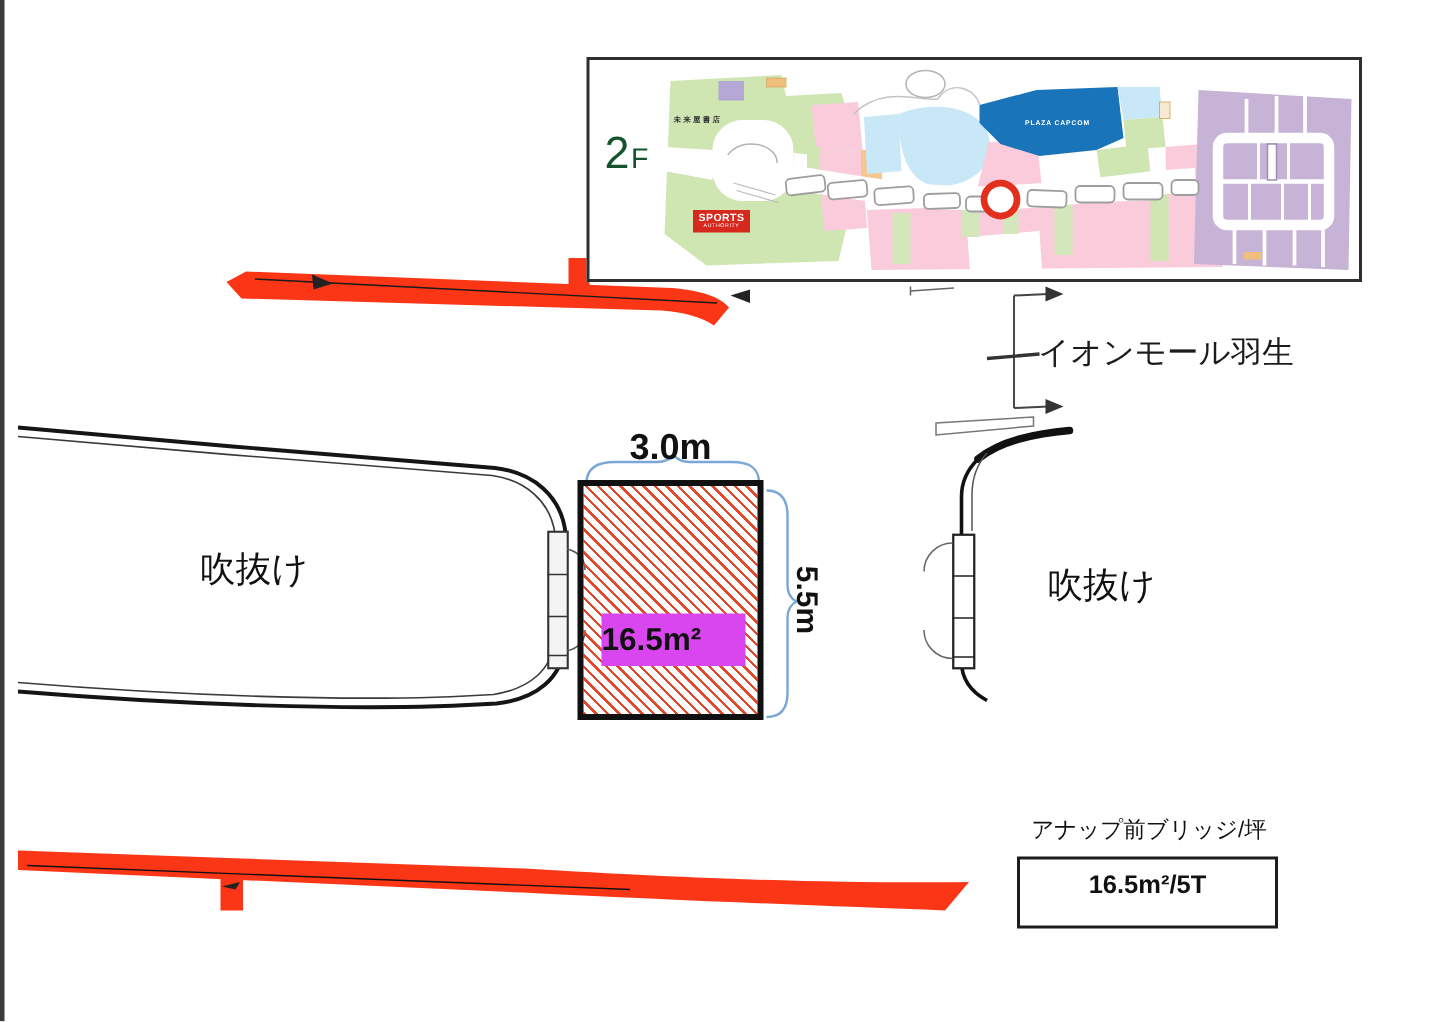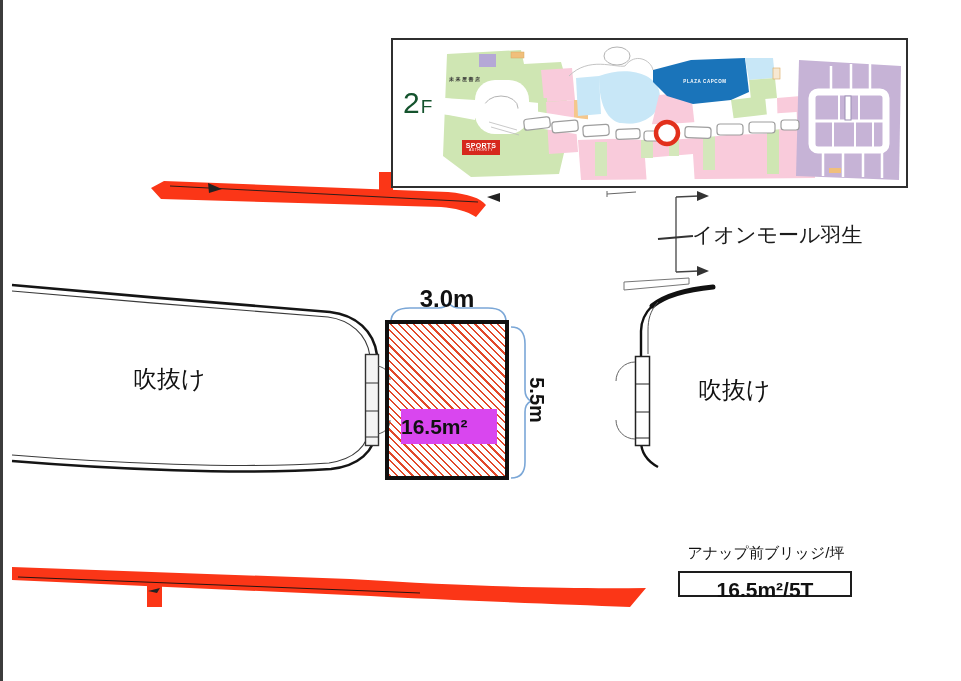--- a/index.html
+++ b/index.html
@@ -27,23 +27,23 @@
   .booth-width-label{left:385px;top:285px;width:124px;text-align:center;font-size:24px;font-weight:600;}
   .booth-height-label{left:506px;top:385px;width:62px;height:30px;text-align:center;line-height:30px;
                       font-size:20px;font-weight:600;transform:rotate(90deg);}
   
   .escalator-label{left:692px;top:221px;font-size:21px;color:#1b1b1b;}
   .atrium-left-label{left:133px;top:363px;font-size:24px;}
   .atrium-right-label{left:698px;top:374px;font-size:24px;}
   .mall-name{left:586px;top:461px;font-size:26px;}
   .location-line{left:586px;top:493px;font-size:26px;}
   .area-caption{left:660px;top:544px;width:212px;text-align:center;font-size:15px;}
-  .area-value-box{left:678px;top:571px;width:174px;height:26px;border:2px solid #1d1d1d;
+  .area-value-box{left:678px;top:571px;width:174px;height:48px;border:2px solid #1d1d1d;
                   box-sizing:border-box;background:#fff;text-align:center;line-height:34px;
-                  font-size:21px;font-weight:600;}
+                  font-size:17px;font-weight:600;}
 </style>
 </head>
 <body>
 
 <div class="canvas">
 
   <svg class="abs" style="left:0;top:0" width="961" height="681" viewBox="0 0 961 681">
 
     <line x1="1.5" y1="0" x2="1.5" y2="681" stroke="#3c3c3c" stroke-width="3"></line>
 

